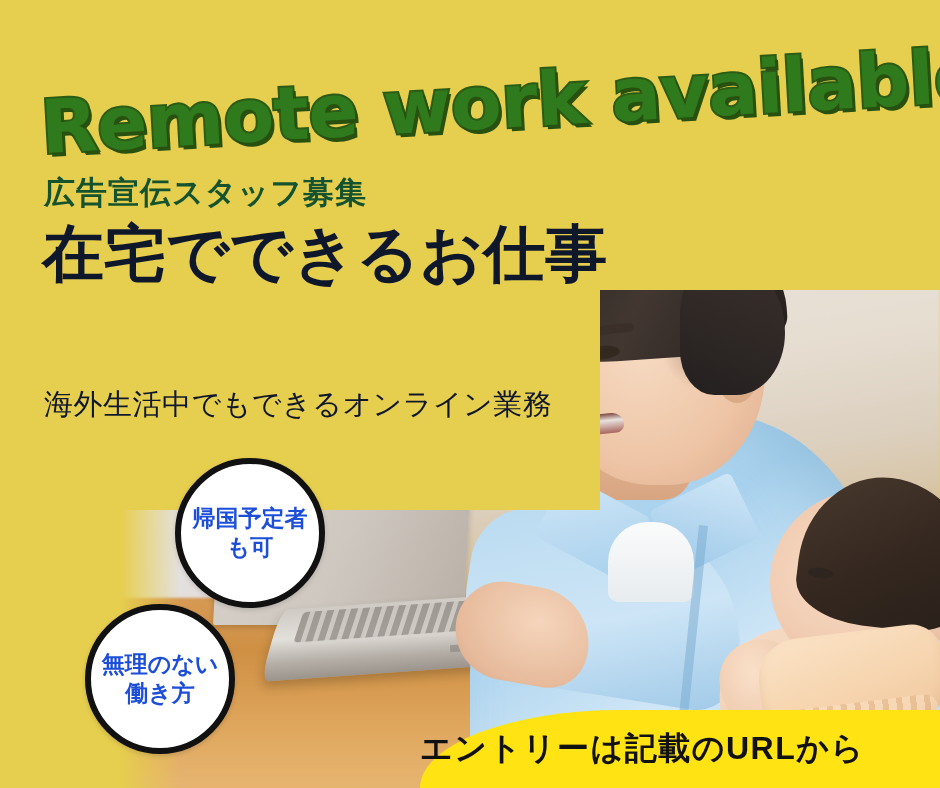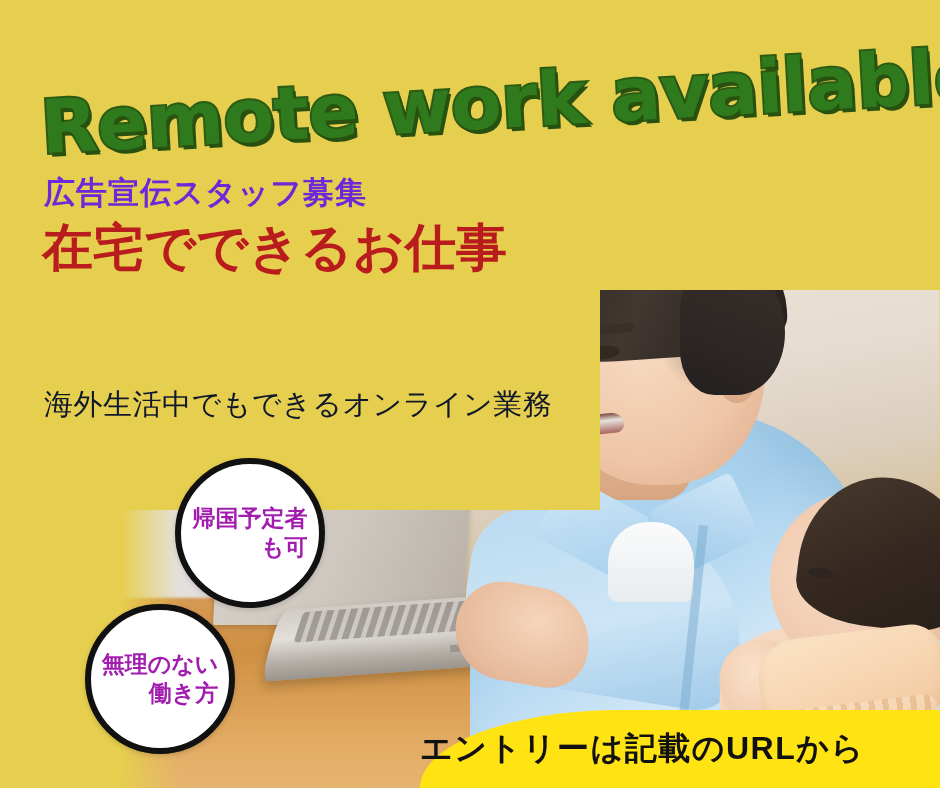--- a/index.html
+++ b/index.html
@@ -284,43 +284,43 @@
     -webkit-text-stroke:4px #2c5c14;
     paint-order:stroke fill;
     text-shadow:3px 4px 0 #28500f;
     white-space:nowrap;
     font-family:"DejaVu Sans","Liberation Sans",sans-serif;
   }
 
   
   .kicker {
     position:absolute; left:44px; top:172px;
-    font-size:31px; font-weight:700; color:#6d28d9;
+    font-size:31px; font-weight:700; color:#14532d;
     letter-spacing:1px;
   }
   .title {
     position:absolute; left:42px; top:218px;
-    font-size:51px; font-weight:700; color:#b91c1c;
+    font-size:62px; font-weight:700; color:#0f172a;
     line-height:1.16; letter-spacing:0px;
   }
   .subcopy {
     position:absolute; left:44px; top:385px;
     font-size:29px; font-weight:400; color:#0f172a;
     letter-spacing:.5px;
   }
 
   
   .badge {
     position:absolute;
     border-radius:50%;
     background:#fff;
     border:6px solid #111;
     display:flex; align-items:center; justify-content:center;
-    text-align:right;
-    font-weight:700; color:#a21caf;
+    text-align:center;
+    font-weight:700; color:#1d4ed8;
     line-height:1.28;
     box-shadow:0 2px 5px rgba(0,0,0,.15);
     font-family:Liberation Serif, serif;
   }
   .badge-1 { left:175px; top:458px; width:150px; height:150px; font-size:23px; }
   .badge-2 { left:85px;  top:604px; width:150px; height:150px; font-size:23px; }
   .badge-3 { left:265px; top:604px; width:150px; height:150px; font-size:23px; }
 
   
   .entry-banner {

